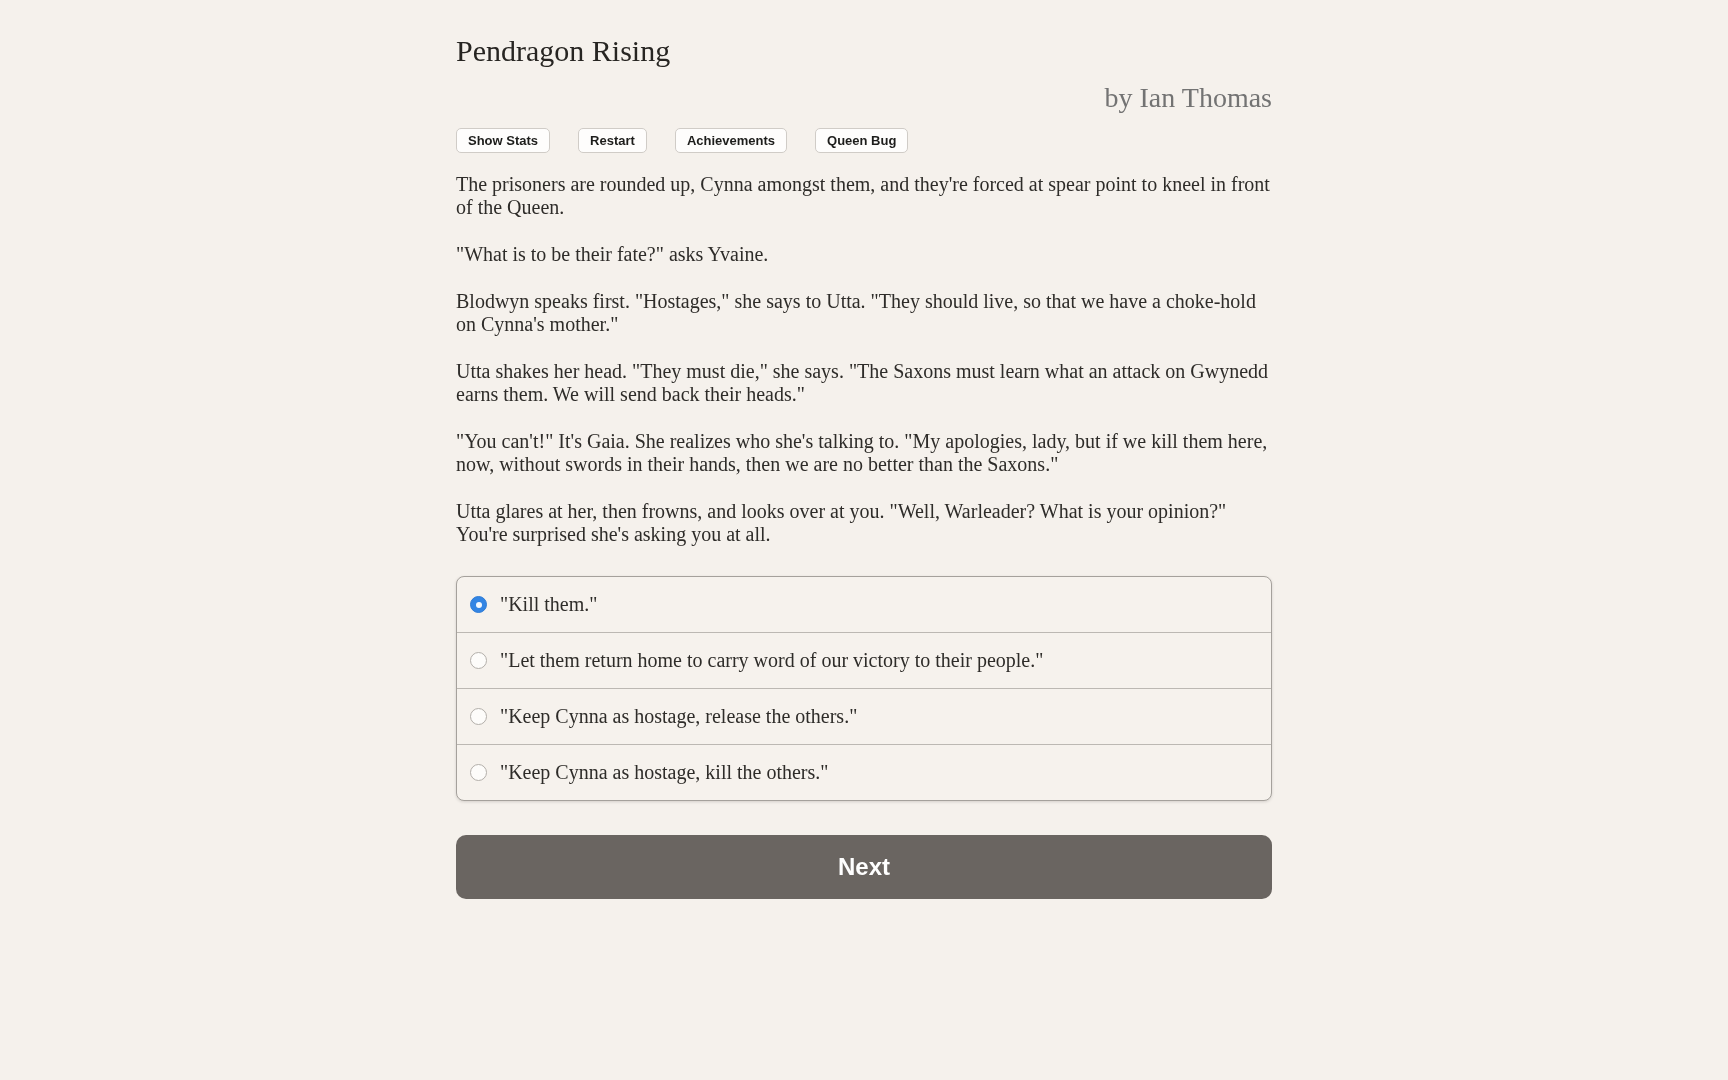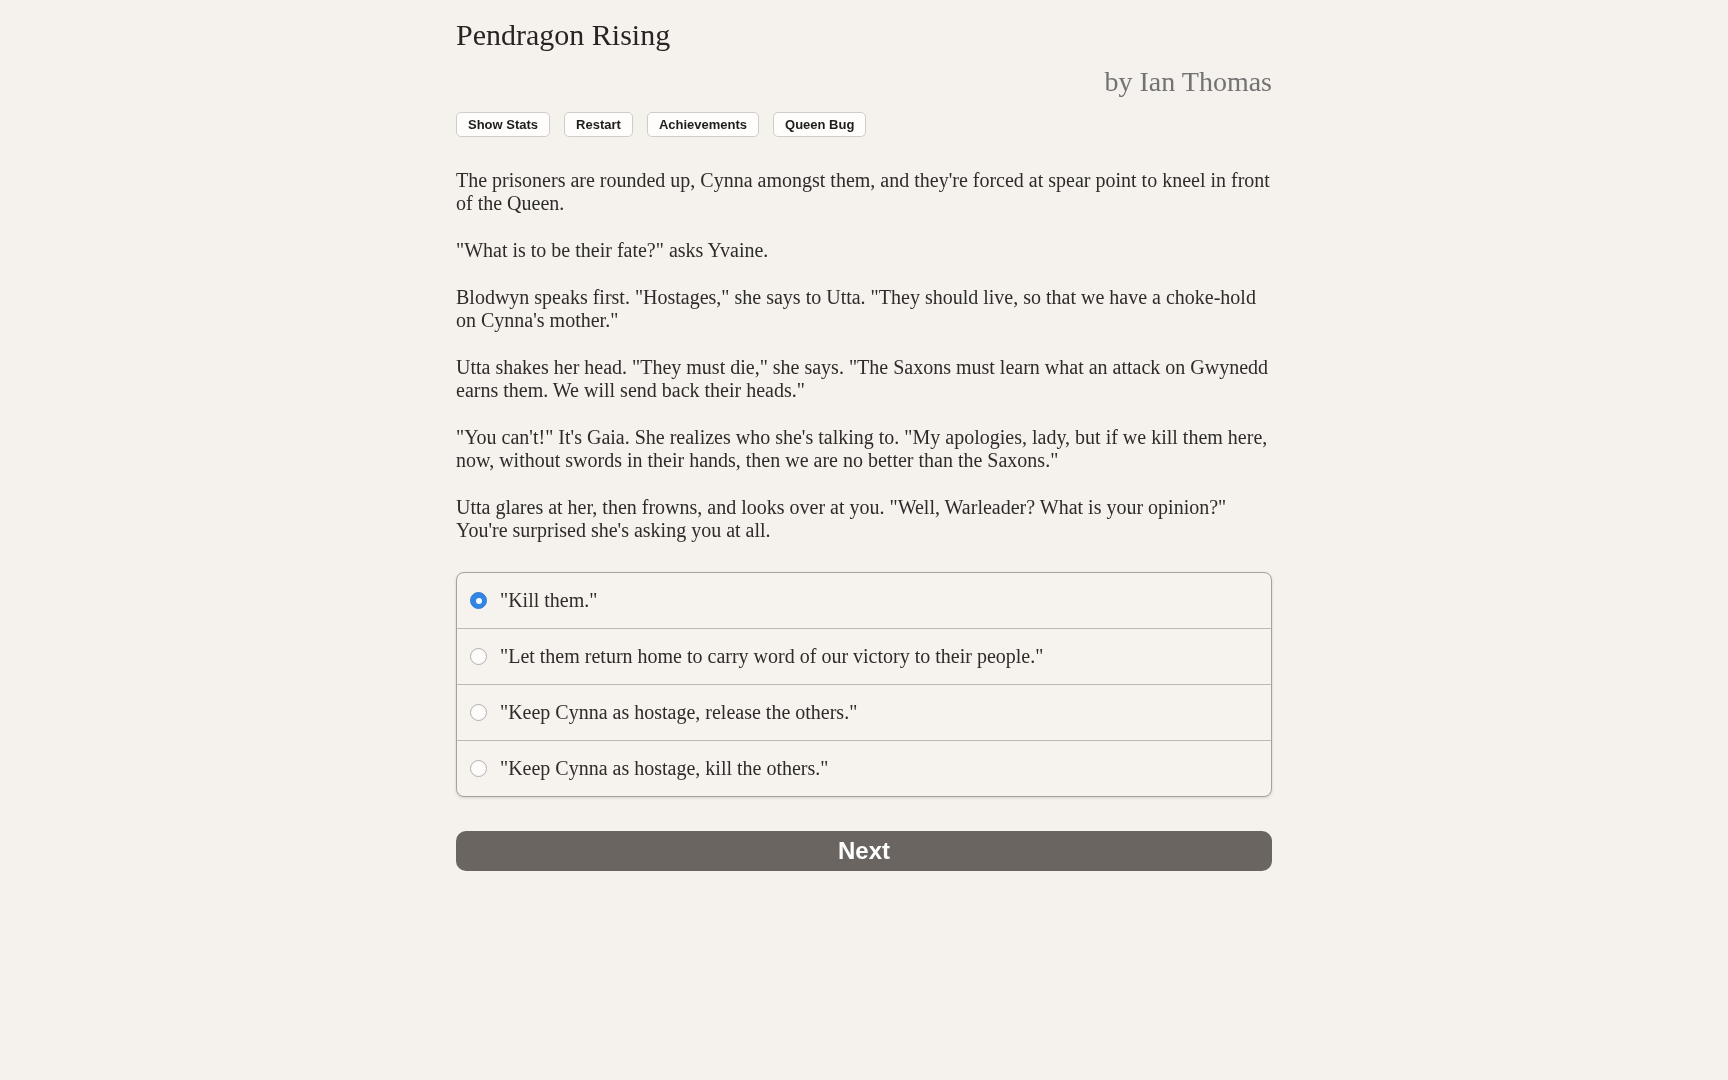--- a/index.html
+++ b/index.html
@@ -8,41 +8,41 @@
     width: 1728px;
     height: 1080px;
     background: #f5f1ec;
     overflow: hidden;
     font-family: "Liberation Serif", serif;
     color: #2e2c29;
   }
   .page {
     width: 816px;
     margin: 0 auto;
-    padding-top: 16px;
+    padding-top: 32px;
   }
   .title {
     font-size: 30px;
     font-weight: 400;
     line-height: 38px;
     margin: 0 0 14px 0;
     color: #272522;
   }
   .author {
     font-size: 28px;
     font-weight: 400;
     line-height: 28px;
     margin: 0 0 16px 0;
     color: #737373;
     text-align: right;
   }
   .toolbar {
     display: flex;
-    gap: 14px;
-    margin: 0 0 32px 0;
+    gap: 28px;
+    margin: 0 0 20px 0;
   }
   .toolbar button {
     font-family: "Liberation Sans", sans-serif;
     font-size: 13px;
     font-weight: 700;
     color: #1d1d1b;
     background: #fefdfc;
     border: 1px solid #d0ccc7;
     border-radius: 5px;
     padding: 4px 11px;
@@ -100,21 +100,21 @@
     width: 6px;
     height: 6px;
     margin: -3px 0 0 -3px;
     border-radius: 50%;
     background: #f4f9ff;
   }
   .next-btn {
     display: block;
     width: 100%;
     margin-top: 34px;
-    height: 40px;
+    height: 64px;
     background: #6a6561;
     border: none;
     border-radius: 10px;
     color: #ffffff;
     font-family: "Liberation Sans", sans-serif;
     font-size: 24px;
     font-weight: 700;
     cursor: pointer;
   }
 </style>

